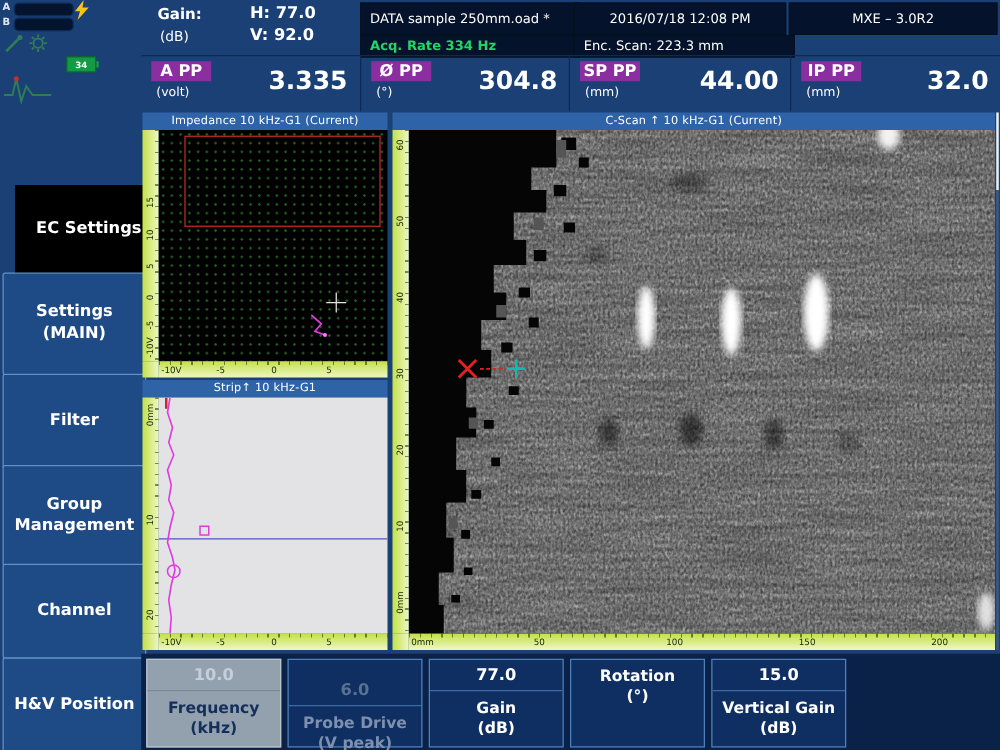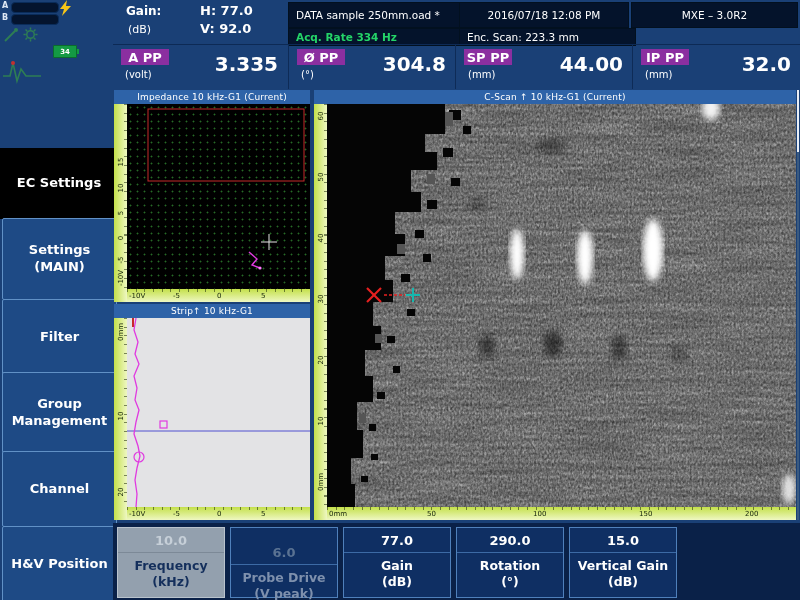--- a/index.html
+++ b/index.html
@@ -149,21 +149,21 @@
       <span class="meas-unit">(mm)</span>
       <span class="meas-val">44.00</span>
     </div>
     <div class="meas-cell" style="left:519px;width:168px;">
       <span class="meas-tag">IP PP</span>
       <span class="meas-unit">(mm)</span>
       <span class="meas-val">32.0</span>
     </div>
   </div>
 
-  <div class="side-btn active" style="top:148px;height:65px;">EC Settings</div>
+  <div class="side-btn active" style="top:148px;height:65px;margin-left:12px;">EC Settings</div>
   <div class="side-btn" style="top:299px;height:70px;">Filter</div>
   <div class="side-btn" style="top:218px;height:76px;">Settings (MAIN)</div>
   <div class="side-btn" style="top:372px;height:75px;">Group Management</div>
   <div class="side-btn" style="top:451px;height:70px;">Channel</div>
   <div class="side-btn" style="top:526px;height:70px;">H&amp;V Position</div>
 
   <div class="panel" style="left:114px;top:90px;width:196px;height:212px;">
     <div class="ptitle">Impedance 10 kHz-G1 (Current)</div>
     <div class="pbody" style="height:185px;">
       <div class="vruler">
@@ -357,21 +357,20 @@
       </div>
     </div>
     <div class="param" style="left:230px;">
       <div class="val">77.0</div>
       <div class="lbl">
         <span>Gain</span>
         <span>(dB)</span>
       </div>
     </div>
     <div class="param" style="left:343px;">
-      <div class="val">290.0</div>
       <div class="lbl">
         <span>Rotation</span>
         <span>(°)</span>
       </div>
     </div>
     <div class="param" style="left:456px;">
       <div class="val">15.0</div>
       <div class="lbl">
         <span>Vertical Gain</span>
         <span>(dB)</span>

